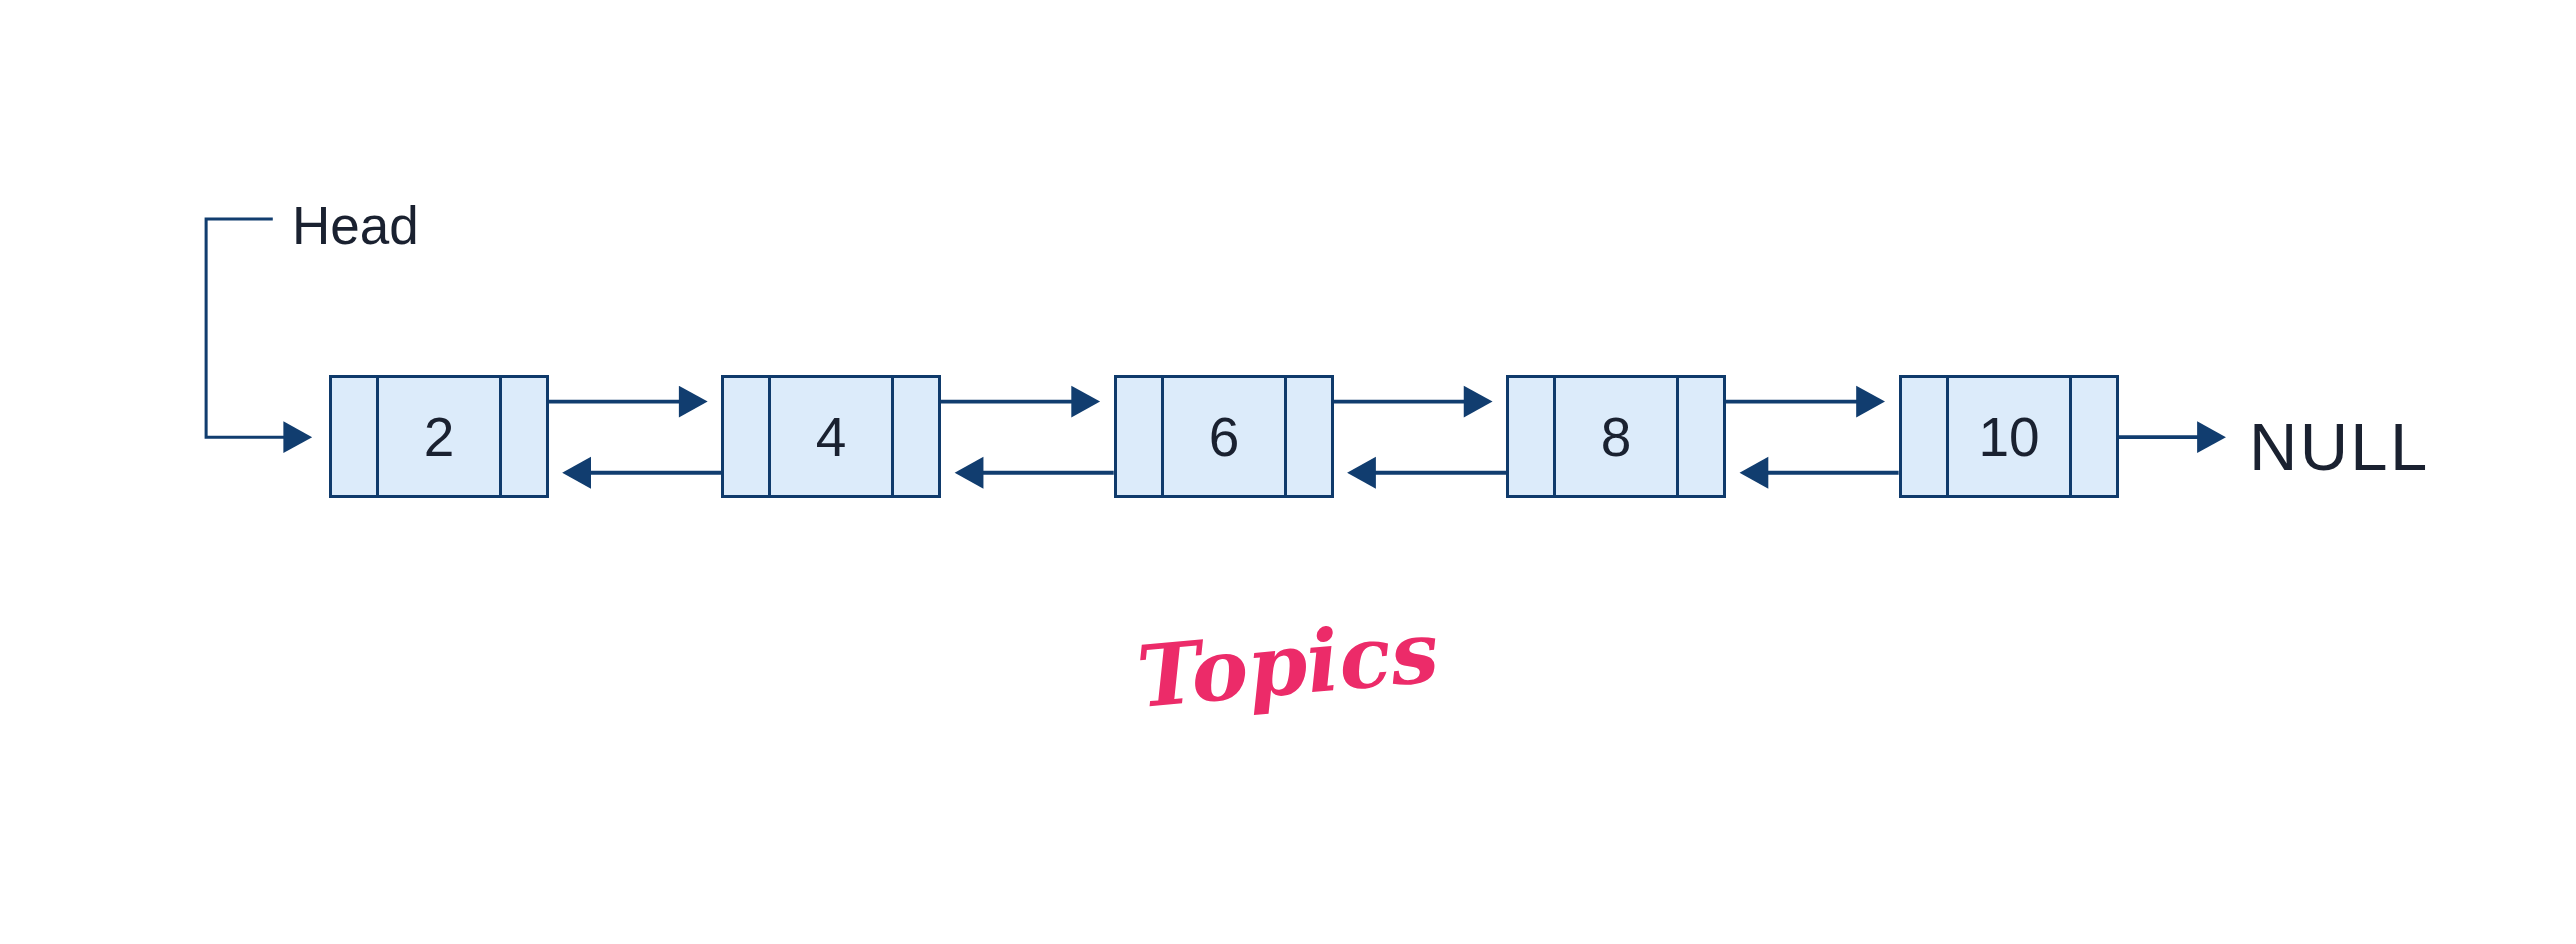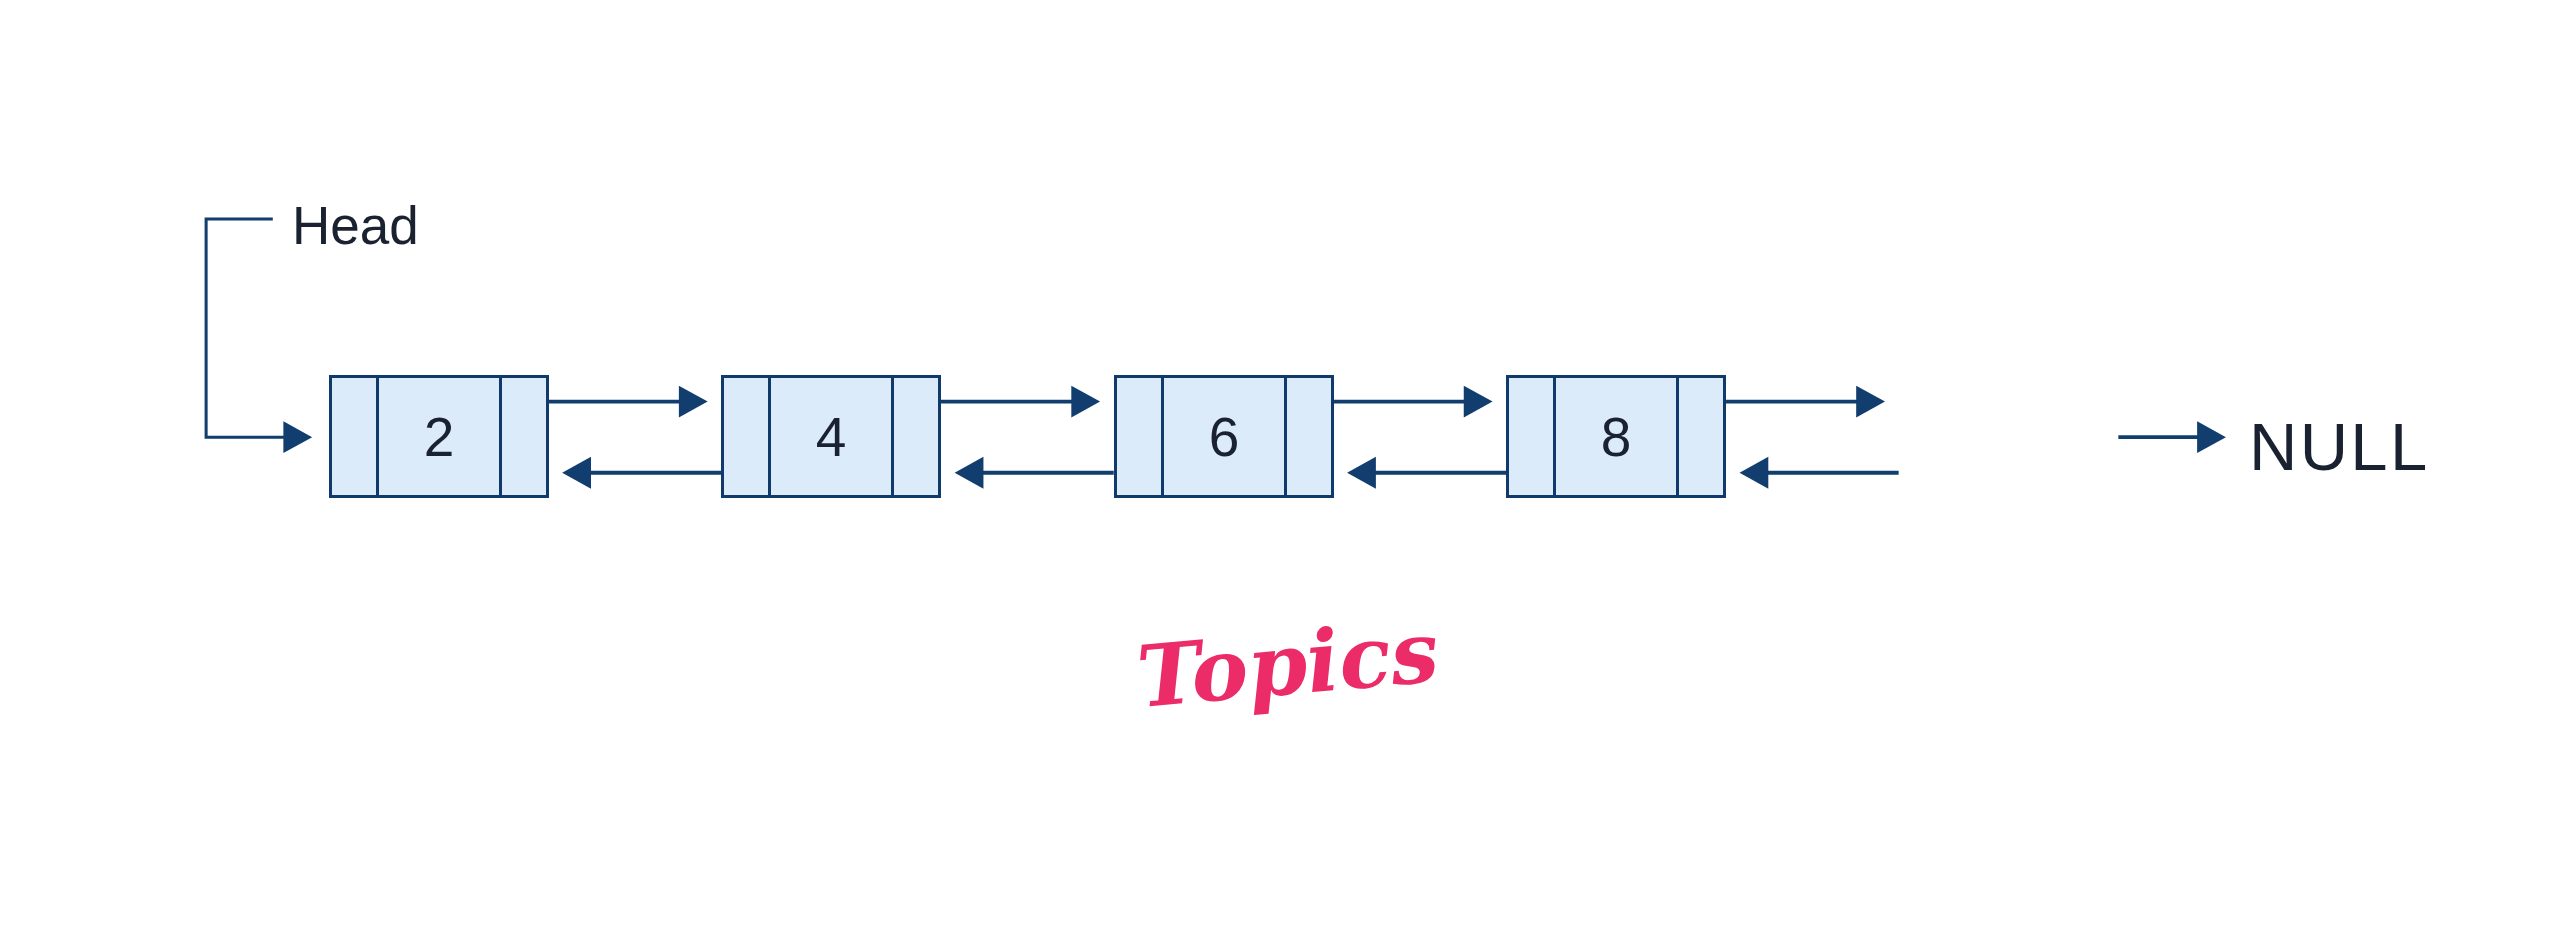--- a/index.html
+++ b/index.html
@@ -110,20 +110,27 @@
   </div>
 
   <div class="node n4">
     <div class="cell prev"></div>
     <div class="cell data">
       <span class="node-value">8</span>
     </div>
     <div class="cell next"></div>
   </div>
 
+  <div class="node n5">
+    <div class="cell prev"></div>
+    <div class="cell data">
+      <span class="node-value">10</span>
+    </div>
+    <div class="cell next"></div>
+  </div>
 
   <div class="null-label">NULL</div>
 
   <div class="logo">
     <div class="logo-topics">Topics</div>
   </div>
 
 </div>
 
 

